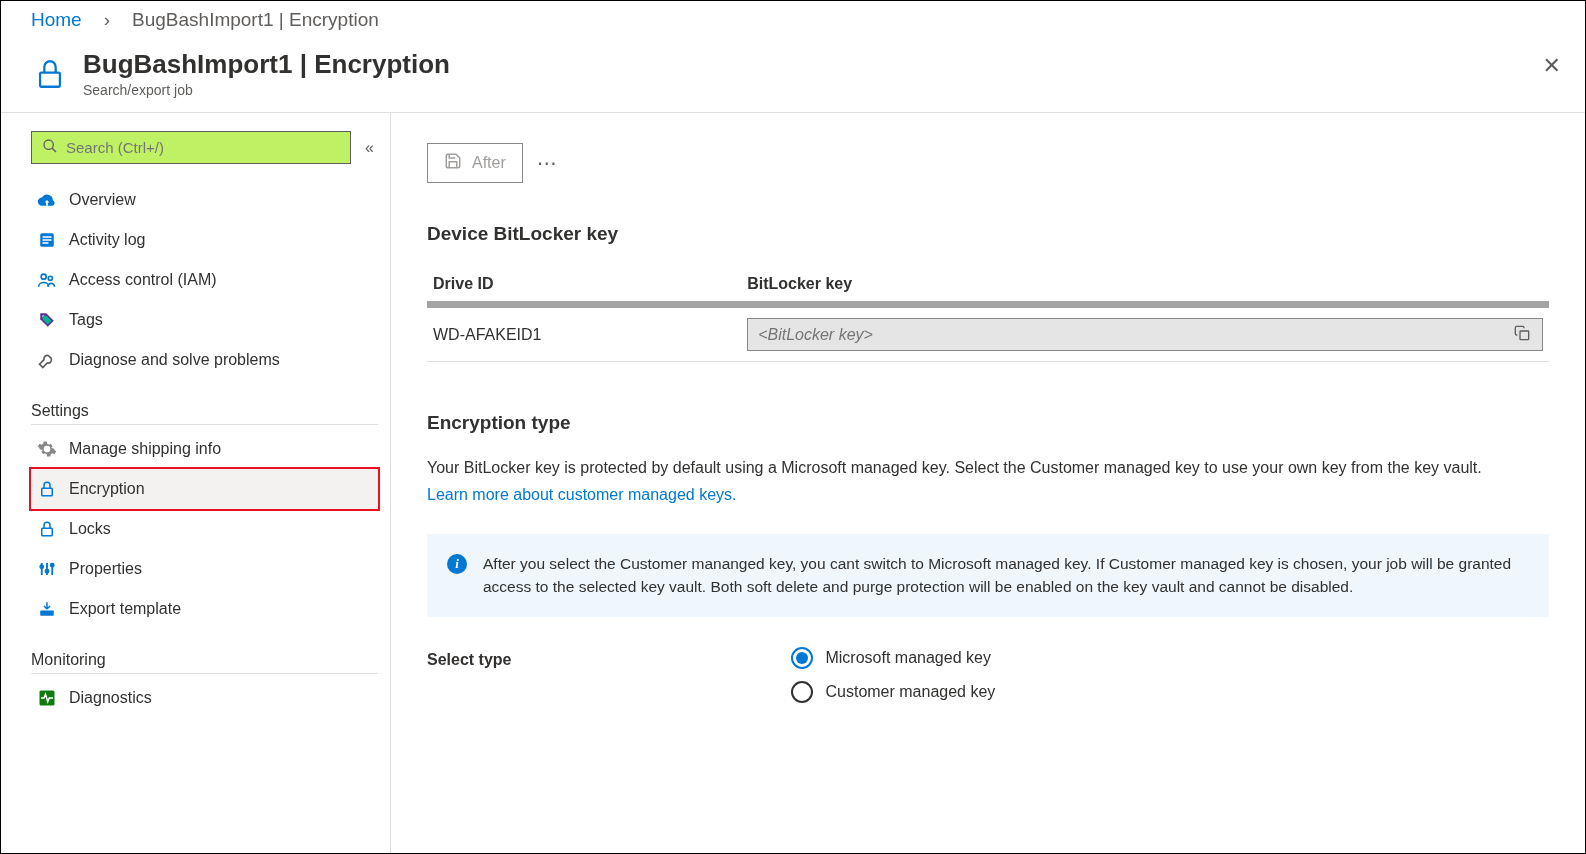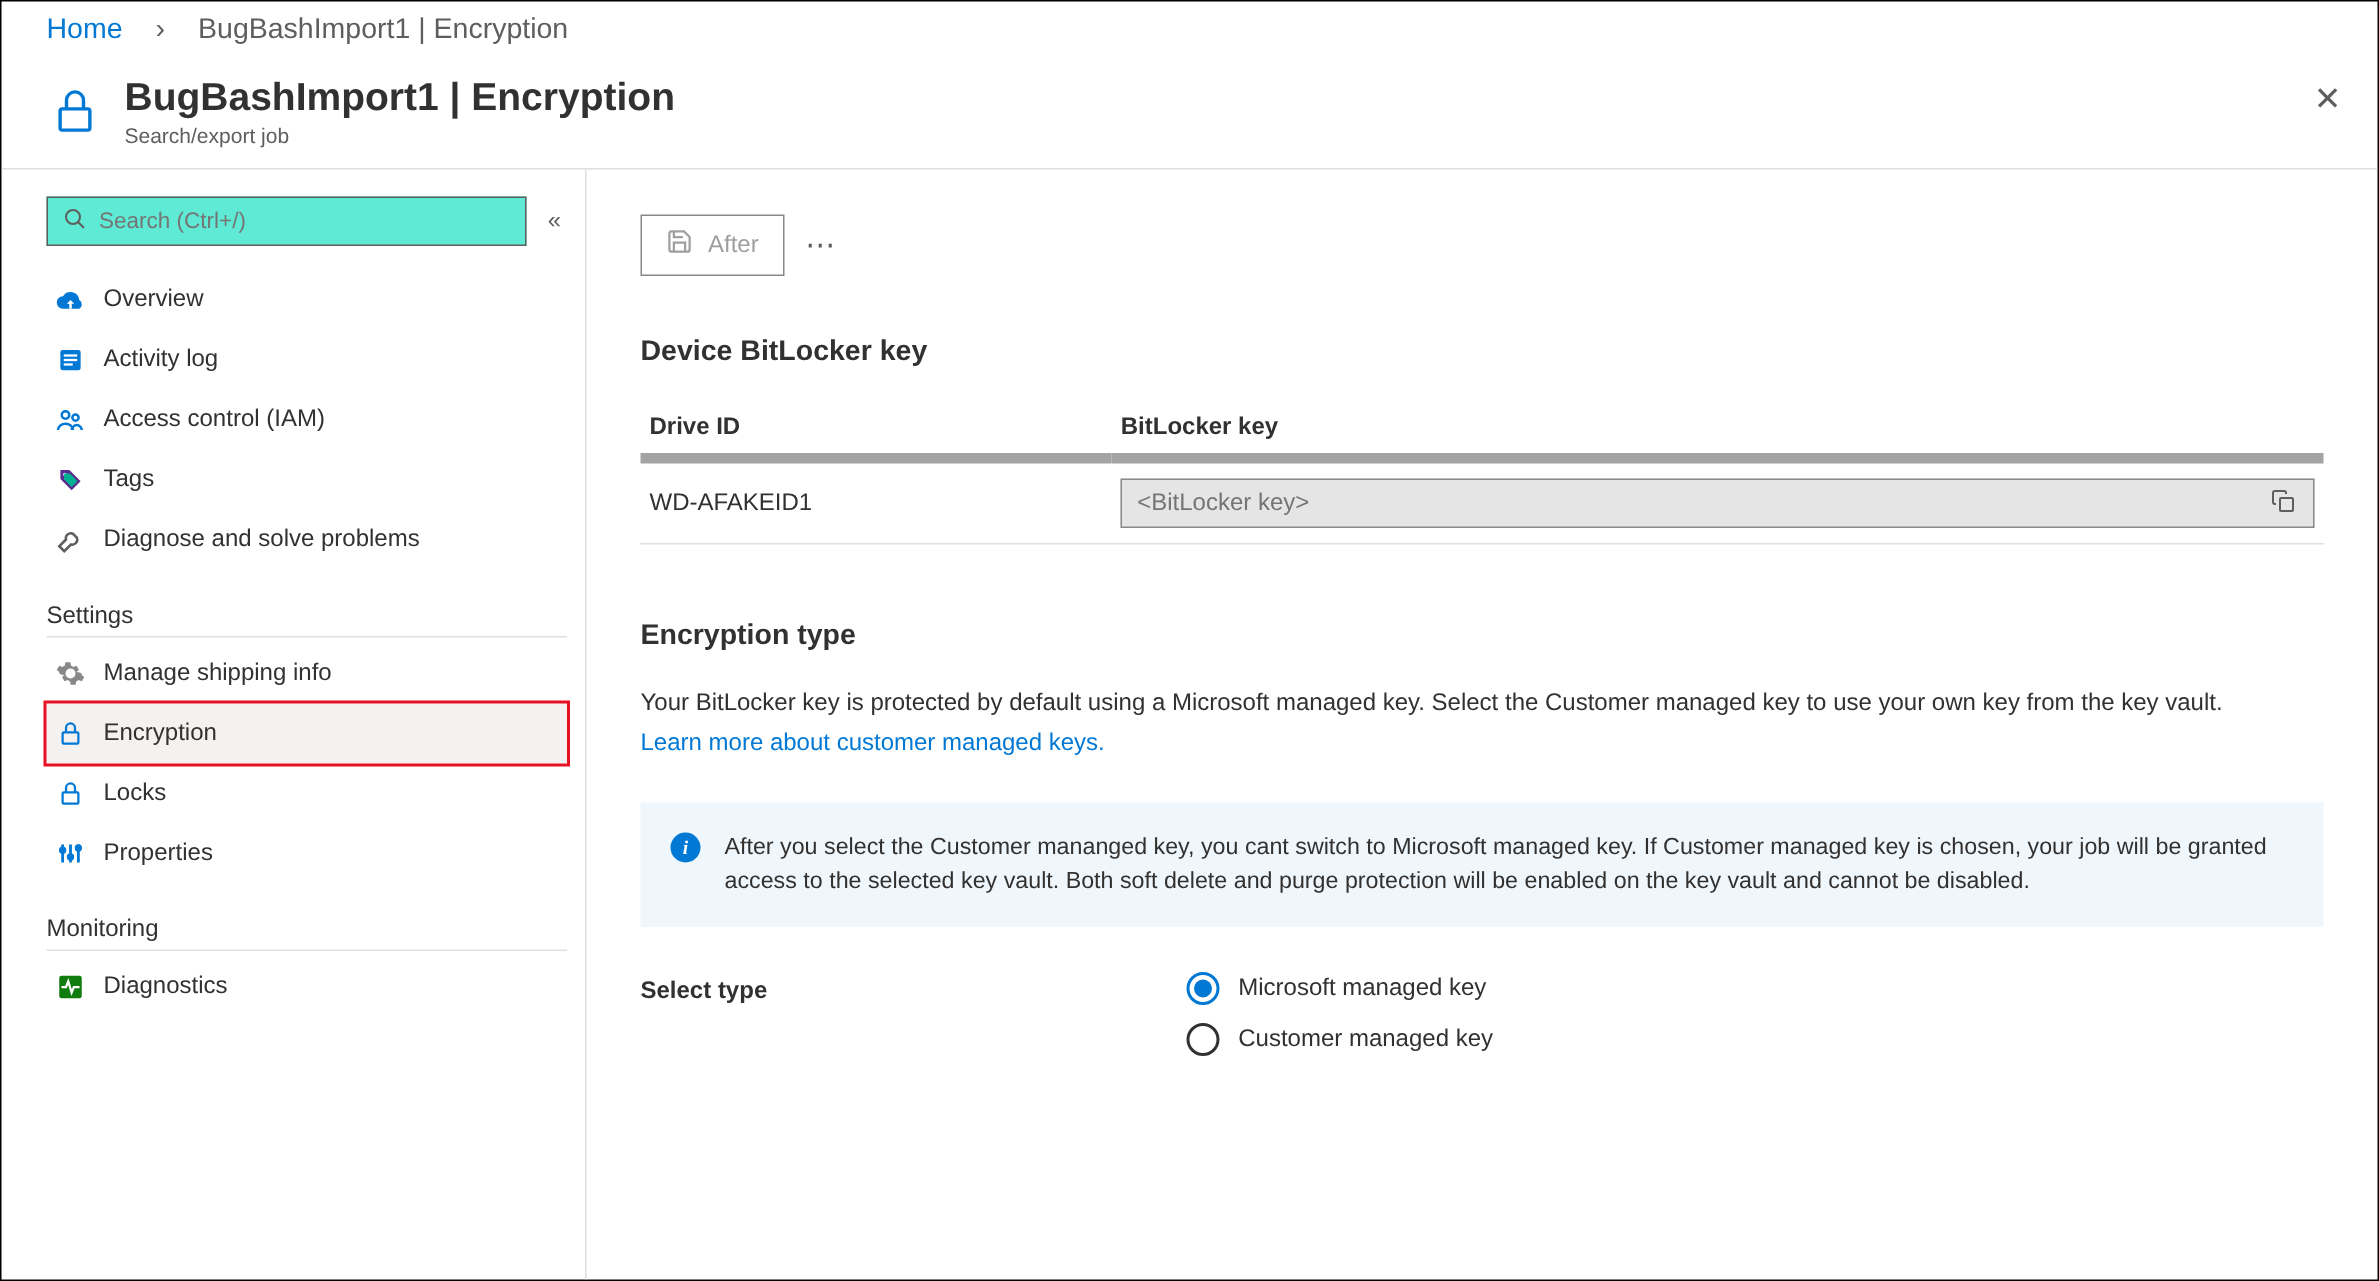--- a/index.html
+++ b/index.html
@@ -18,21 +18,21 @@
   .page-header .subtitle { font-size: 14px; color: #605e5c; margin-top: 2px; }
   .close-btn { position: absolute; right: 24px; top: 14px; font-size: 22px; color: #605e5c; cursor: pointer; background: none; border: none; }
   
   
   .layout { display: flex; height: calc(100% - 100px); }
   .sidebar { width: 390px; border-right: 1px solid #e1dfdd; padding: 18px 12px 10px 30px; overflow-y: auto; }
   .main { flex: 1; padding: 30px 36px; overflow-y: auto; }
   
   
   .search-row { display: flex; align-items: center; gap: 10px; margin-bottom: 16px;}
-  .search-box { flex: 1; display: flex; align-items: center; border: 1px solid #605e5c; padding: 6px 10px; background: #5eead4; }
+  .search-box { flex: 1; display: flex; align-items: center; border: 1px solid #605e5c; padding: 6px 10px; background: #bef264; }
   .search-box input { border: none; outline: none; flex: 1; font-size: 15px; background: transparent; margin-left: 8px; color: #605e5c;}
   .collapse-btn { color: #605e5c; font-size: 16px; cursor: pointer; background: none; border: none; padding: 4px;}
   
   
   .nav-item { display: flex; align-items: center; gap: 12px; padding: 10px 6px; cursor: pointer; font-size: 16px; color: #323130; }
   .nav-item .nav-icon { width: 20px; height: 20px; display:flex; align-items:center; justify-content:center; flex-shrink:0;}
   .nav-item.selected { background: #f3f2f1; outline: 2px solid #e81123; outline-offset: 0px; }
   .nav-section { font-size: 16px; font-weight: 400; color: #323130; margin: 22px 0 4px 0; border-bottom: 1px solid #e1dfdd; padding-bottom:4px; }
   
   
@@ -41,21 +41,21 @@
   .more-btn { color: #605e5c; font-size: 20px; cursor: pointer; background: none; border: none; letter-spacing: 2px;}
   
   
   .section-title { font-size: 19px; font-weight: 600; margin-bottom: 22px; }
   
   
   .bl-table { width: 100%; border-collapse: collapse; margin-bottom: 50px;}
   .bl-table th { text-align: left; font-weight: 600; font-size: 16px; padding: 8px 6px; }
   .bl-table td { padding: 10px 6px; font-size: 16px; border-top: 7px solid #a3a3a3; border-bottom: 1px solid #e1dfdd;}
   .bl-input-wrap { display: flex; align-items: center; border: 1px solid #8a8886; background: #e5e5e5; padding: 4px 10px; width: 100%;}
-  .bl-input-wrap input { flex: 1; border: none; background: transparent; outline: none; font-size: 16px; color: #a16207;}
+  .bl-input-wrap input { flex: 1; border: none; background: transparent; outline: none; font-size: 16px; color: #a16207; font-style: italic;}
   .copy-btn { background: none; border: none; cursor: pointer; color: #605e5c; padding: 2px;}
   
   
   .desc { font-size: 16px; line-height: 1.5; margin-bottom: 6px;}
   .desc-link { color: #0078d4; font-size: 16px; text-decoration: none; display: inline-block; margin-bottom: 30px;}
   
   
   .info-box { background: #eff6fc; padding: 18px 20px; display: flex; gap: 16px; margin-bottom: 30px; }
   .info-box .info-icon-circle { width: 20px; height: 20px; border-radius: 50%; background: #0078d4; color: #fff; display:flex; align-items:center; justify-content:center; font-size: 13px; font-weight: bold; font-style: italic; font-family: Georgia, serif; flex-shrink:0; margin-top:2px;}
   .info-box p { font-size: 15.5px; line-height: 1.5; color: #323130;}
@@ -195,20 +195,29 @@
           <svg width="18" height="18" viewBox="0 0 24 24" fill="none" stroke="#0078d4" stroke-width="2.5">
             <line x1="5" y1="4" x2="5" y2="20"></line>
             <line x1="12" y1="4" x2="12" y2="20"></line>
             <line x1="19" y1="4" x2="19" y2="20"></line>
             <circle cx="5" cy="9" r="2" fill="#0078d4"></circle>
             <circle cx="12" cy="15" r="2" fill="#0078d4"></circle>
             <circle cx="19" cy="7" r="2" fill="#0078d4"></circle>
           </svg>
         </span>
       <span>Properties</span>
+    </div>
+    <div class="nav-item">
+      <span class="nav-icon">
+          <svg width="18" height="18" viewBox="0 0 24 24" fill="#0078d4">
+            <rect x="3" y="14" width="18" height="7" rx="1"></rect>
+            <path d="M12 3v9m0 0l-4-4m4 4l4-4" stroke="#0078d4" stroke-width="2" fill="none"></path>
+          </svg>
+        </span>
+      <span>Export template</span>
     </div>
 
     <div class="nav-section">Monitoring</div>
 
     <div class="nav-item">
       <span class="nav-icon">
           <svg width="18" height="18" viewBox="0 0 24 24" fill="#107c10">
             <rect x="2" y="2" width="20" height="20" rx="2"></rect>
             <path d="M4 12h4l2-5 3 10 2-5h5" stroke="#fff" stroke-width="2" fill="none"></path>
           </svg>

